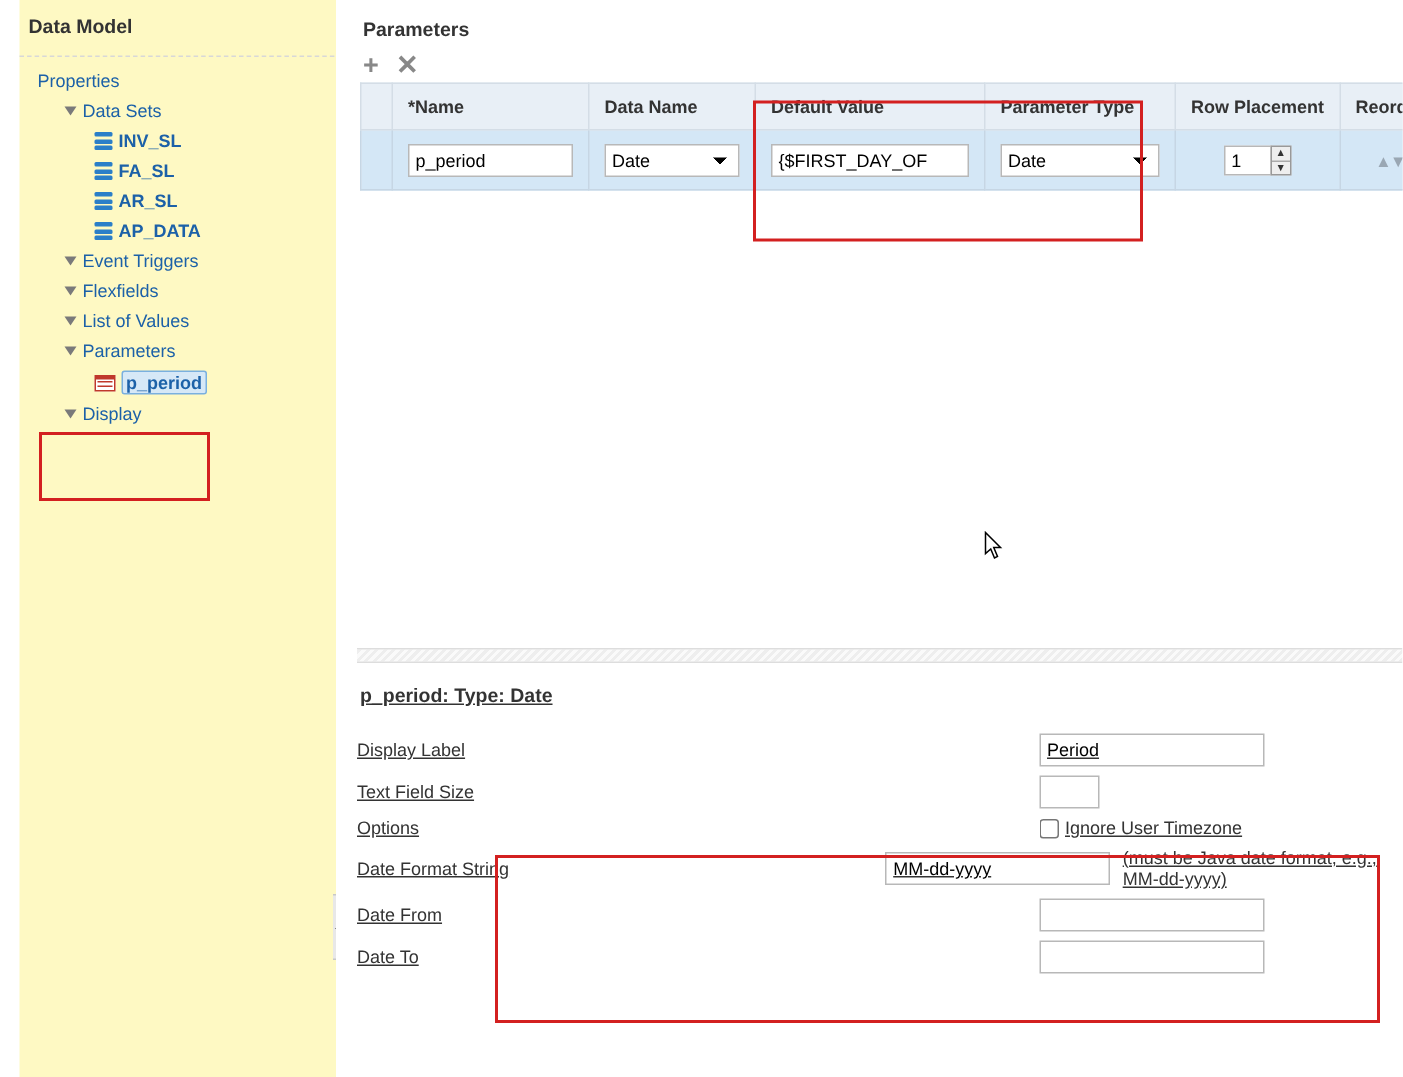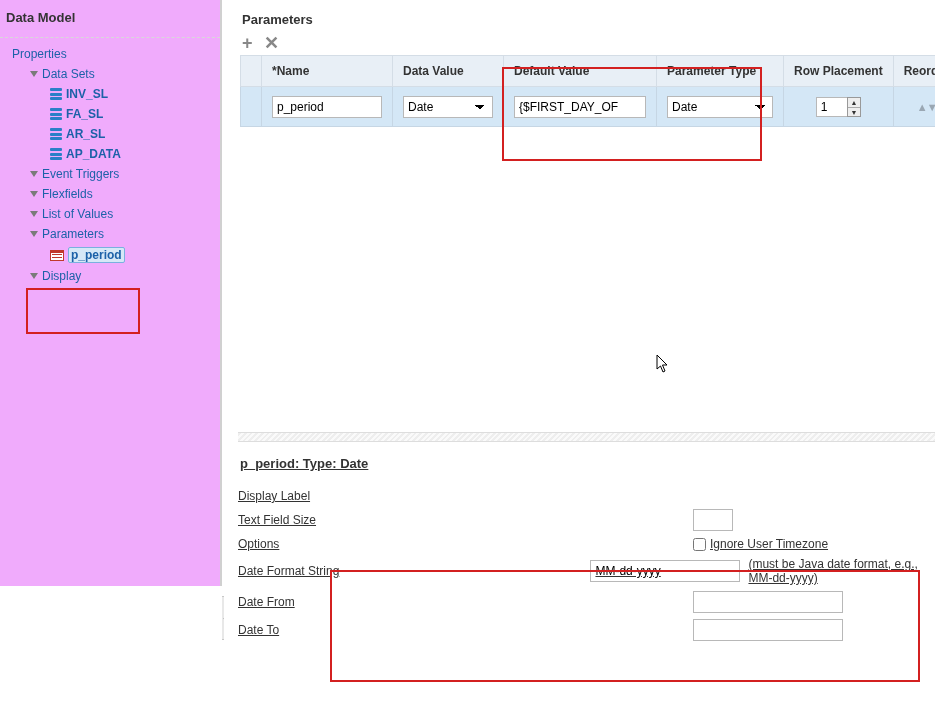--- a/index.html
+++ b/index.html
@@ -8,25 +8,25 @@
   font-size: 12px;
   color: #333;
   background: #fff;
   width: 935px;
   height: 718px;
   overflow: hidden;
   position: relative;
 }
 .sidebar {
   position: absolute;
-  left: 0; top: 0;
+  left: 13px; top: 0;
   width: 222px;
-  height: 586px;
+  height: 718px;
   border-right: 2px solid #d0d0d0;
-  background: #f0abfc;
+  background: #fef9c3;
 }
 .sidebar-title {
   font-weight: bold;
   font-size: 13px;
   padding: 10px 6px 12px 6px;
   color: #333;
   border-bottom: 1px dashed #d8d8d8;
 }
 .tree {
   padding: 6px 0 0 12px;
@@ -286,21 +286,21 @@
     <span class="tb-icon">+</span>
     <span class="tb-icon">✕</span>
   </div>
 
   <div class="grid-wrap">
     <table class="grid">
       <tbody>
           <tr class="headrow">
         <th style="width:26px;"></th>
         <th style="width:140px;"><span class="req">*Name</span></th>
-        <th style="width:100px;">Data Value</th>
+        <th style="width:100px;">Data Name</th>
         <th style="width:138px;">Default Value</th>
         <th style="width:118px;">Parameter Type</th>
         <th style="width:118px;">Row Placement</th>
         <th>Reorder</th>
       </tr>
       <tr>
         <td></td>
         <td>
           <input class="cell-input" type="text" value="p_period" style="">
         </td>
@@ -334,20 +334,21 @@
       </table>
   </div>
 
   <div class="divider-h"></div>
 
   <div class="detail">
     <div class="detail-title">p_period: Type: Date</div>
 
     <div class="form-row">
       <label>Display Label</label>
+      <input type="text" value="Period" style="">
     </div>
 
     <div class="form-row">
       <label>Text Field Size</label>
       <input type="text" class="small" value="" style="">
     </div>
 
     <div class="form-row">
       <label>Options</label>
       <input type="checkbox" class="chk" style="">

